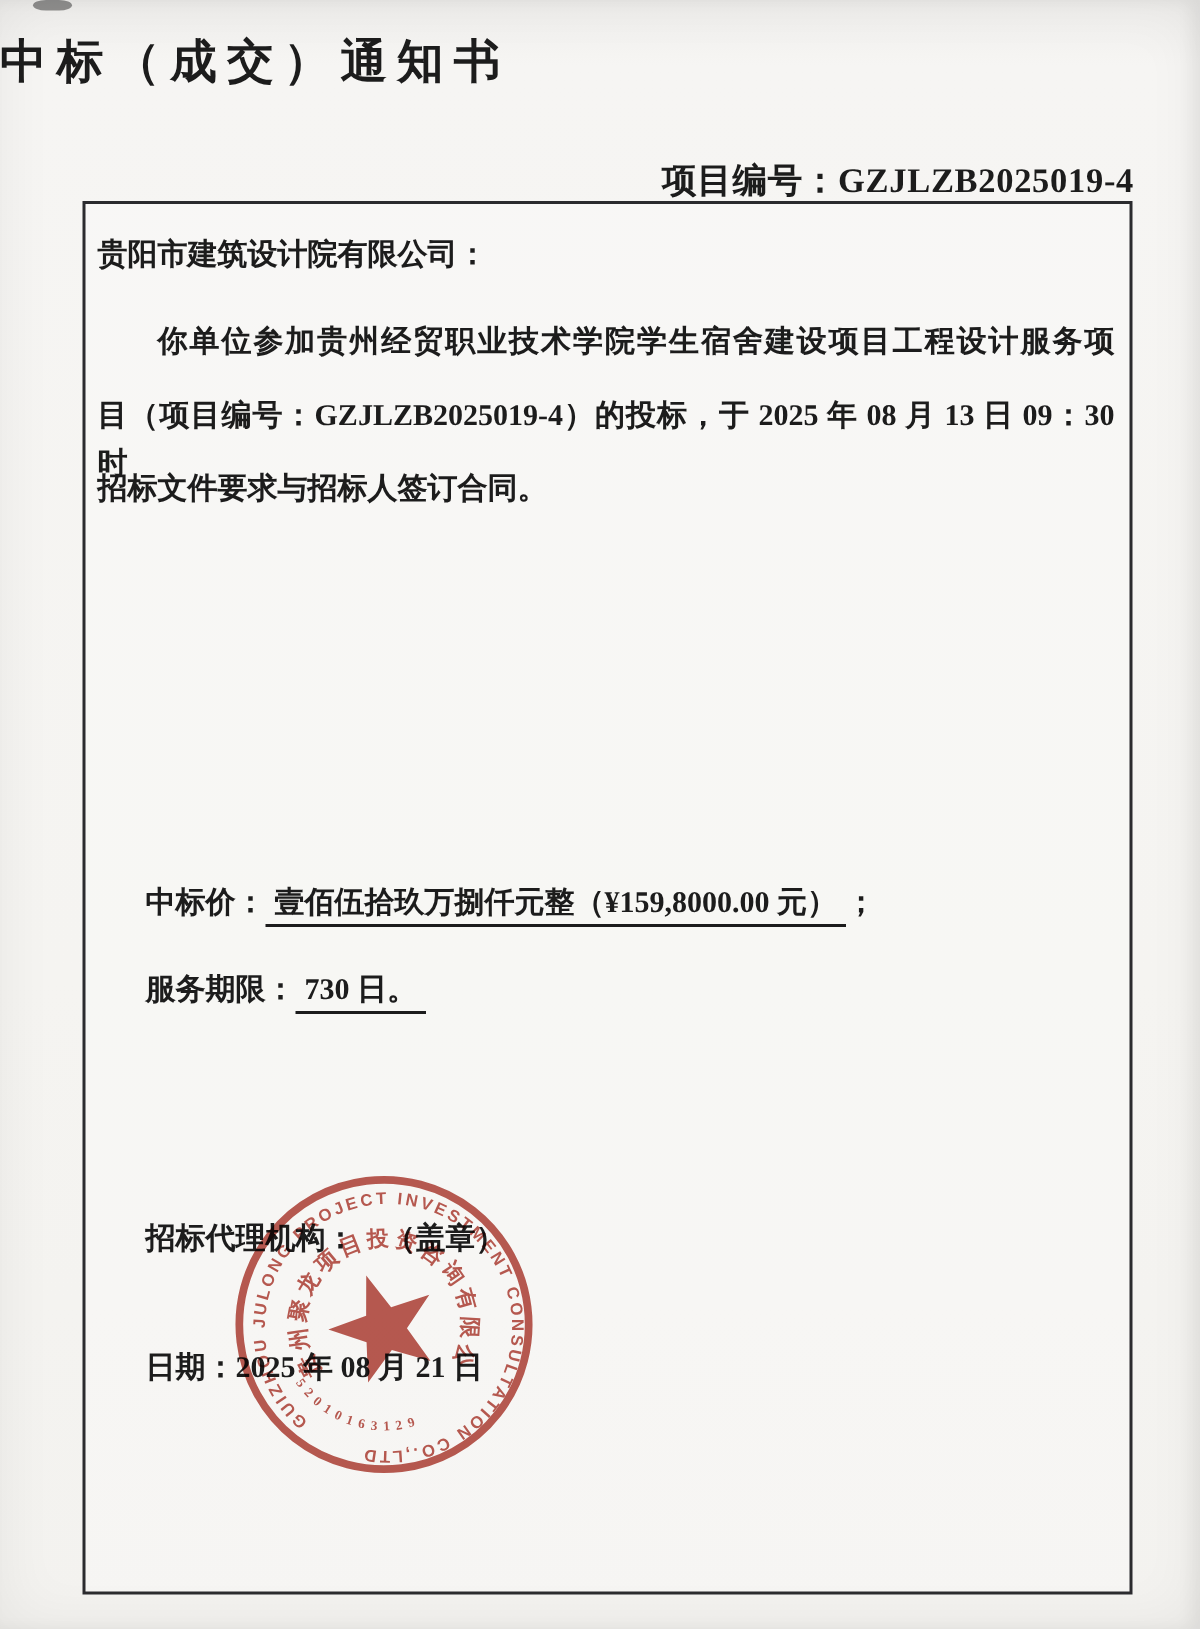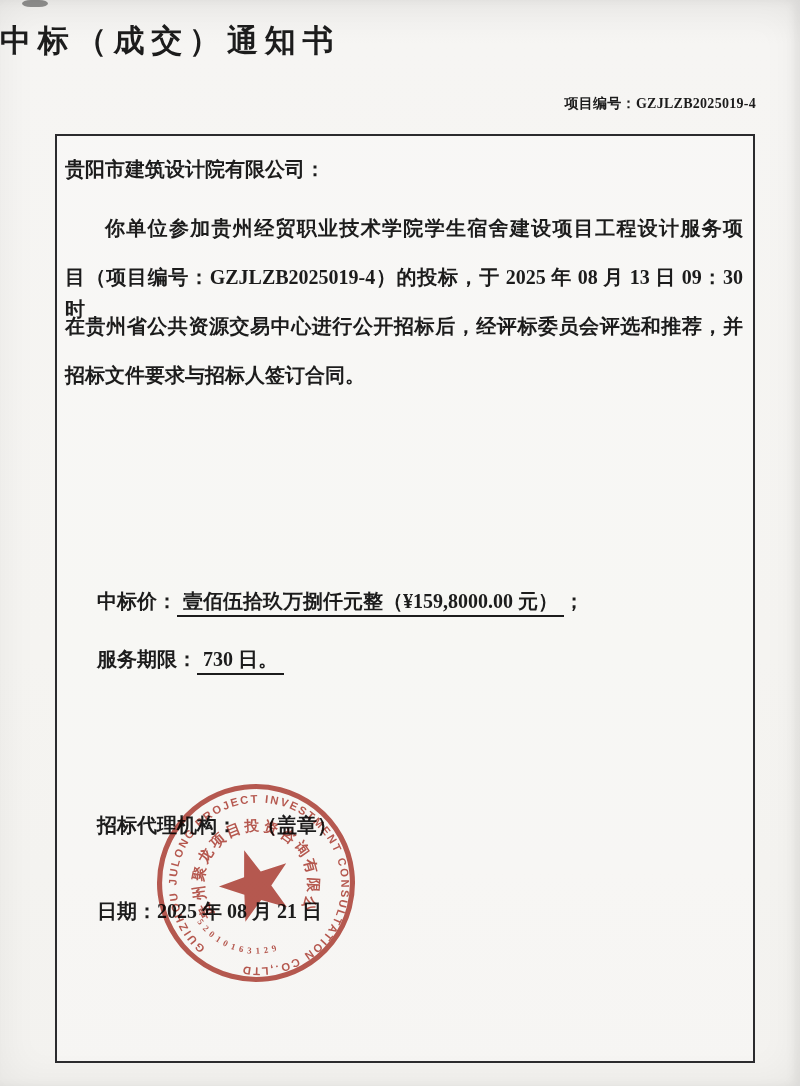--- a/index.html
+++ b/index.html
@@ -20,22 +20,22 @@
   .title {
     position: absolute;
     top: 20px; left: 0; right: 0;
     text-align: left;
     font-size: 31px;
     font-weight: 700;
     letter-spacing: 0.22em;
   }
   .project-no {
     position: absolute;
-    top: 95px; right: 44px;
-    font-size: 14px;
+    top: 105px; right: 44px;
+    font-size: 23px;
     font-weight: 700;
     letter-spacing: 0.02em;
   }
   .doc-box {
     position: absolute;
     left: 55px; top: 134px;
     width: 700px; height: 929px;
     border: 2.5px solid #2b2b2e;
     background: rgba(255,255,255,0.25);
   }
@@ -105,21 +105,20 @@
 
   <div class="project-no"><span>项目编号：</span><span>GZJLZB2025019-4</span></div>
 
   <div class="doc-box">
 
     <div class="recipient">贵阳市建筑设计院有限公司：</div>
 
     <div class="para">
       <div class="line full indent">你单位参加贵州经贸职业技术学院学生宿舍建设项目工程设计服务项</div>
       <div class="line full">目（项目编号：GZJLZB2025019-4）的投标，于 2025 年 08 月 13 日 09：30 时</div>
-      <div class="line full">在贵州省公共资源交易中心进行公开招标后，经评标委员会评选和推荐，并</div>
       <div class="line last">招标文件要求与招标人签订合同。</div>
     </div>
 
     <div class="field price-line"><span>中标价：</span><span class="u">壹佰伍拾玖万捌仟元整（¥159,8000.00 元）</span><span>；</span></div>
 
     <div class="field service-line"><span>服务期限：</span><span class="u">730 日。</span></div>
 
     <div class="field agency-line"><span>招标代理机构：</span><span class="stamp-note">（盖章）</span></div>
 
     <div class="field date-line"><span>日期：</span><span>2025 年 08 月 21 日</span></div>

